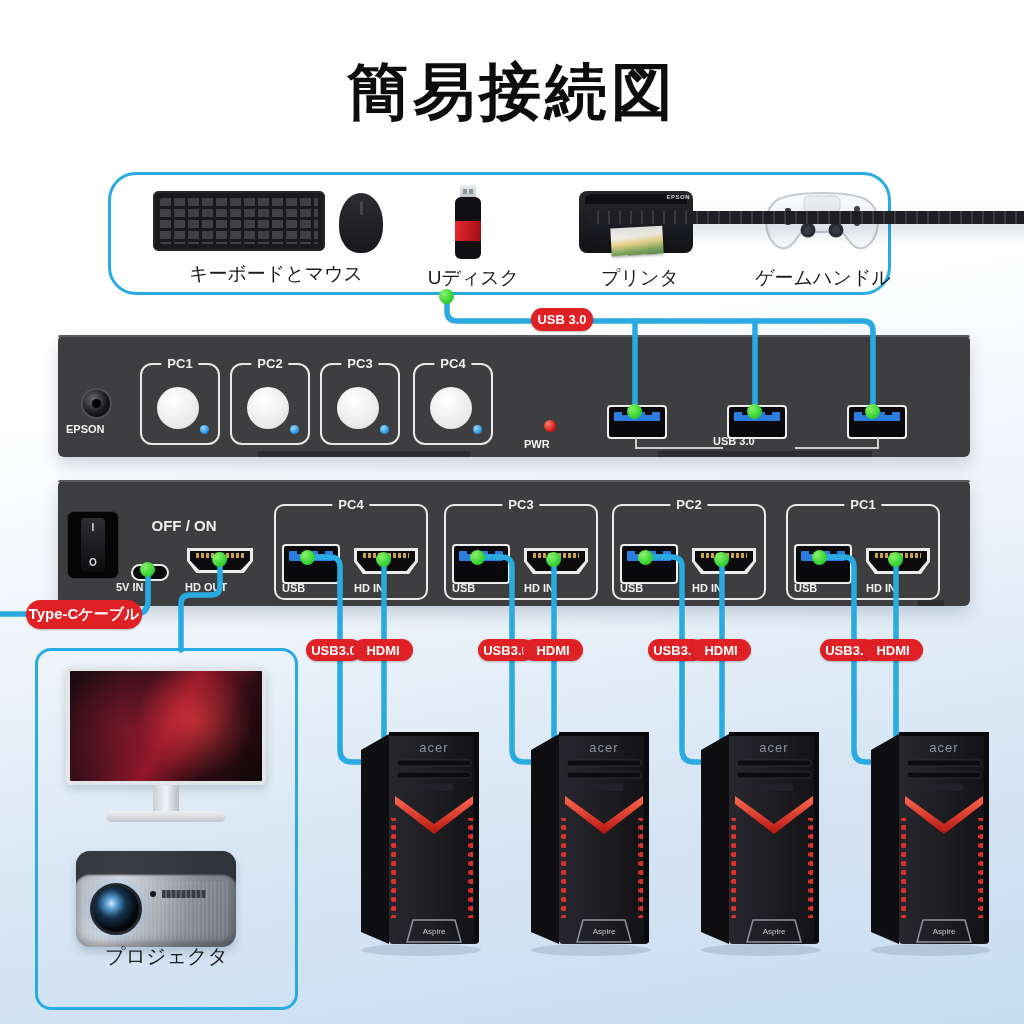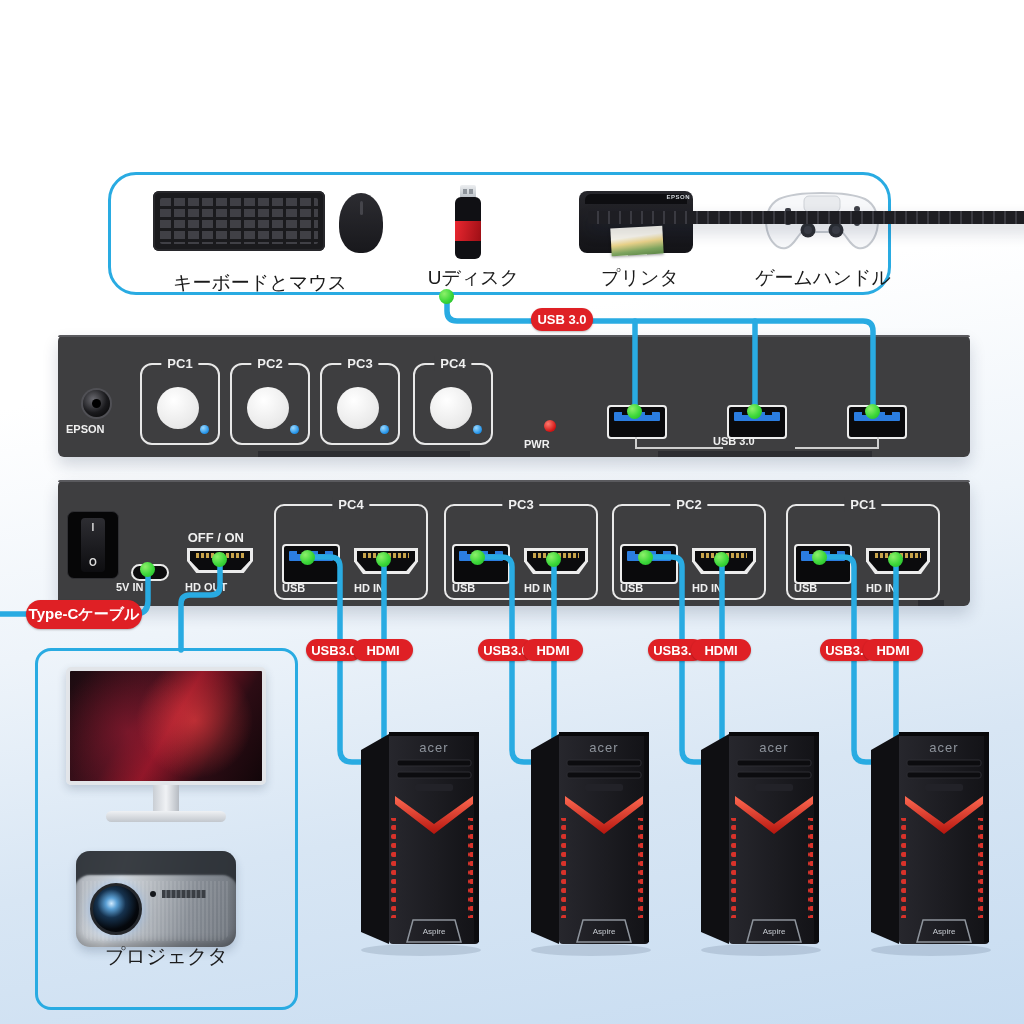--- a/index.html
+++ b/index.html
@@ -152,25 +152,26 @@
       <linearGradient id="gRed" x1="0" y1="0" x2="0" y2="1">
         <stop offset="0" stop-color="#ff6a52"></stop>
           <stop offset="1" stop-color="#b5150e"></stop>
       </linearGradient>
       <pattern id="pRib" width="6" height="9" patternUnits="userSpaceOnUse">
         <rect width="6" height="5" rx="2" fill="#d8322a"></rect>
       </pattern>
     </defs>
   </svg>
 
+  <div class="abs title">簡易接続図</div>
 
   <div class="abs cyanbox peri-box">
     <div class="kbd"></div>
     <div class="mouse"></div>
-    <div class="peri-label" style="left:9px;width:280px;margin-top:9px;">キーボードとマウス</div>
+    <div class="peri-label" style="left:25px;width:280px;">キーボードとマウス</div>
 
     <div class="udisk">
       <div class="cap"></div>
         <div class="bod"></div>
     </div>
     <div class="peri-label" style="left:300px;width:125px;top:90px;">Uディスク</div>
 
     <div class="printer">
       <div class="lid"></div>
       <div class="brand">EPSON</div>
@@ -285,21 +286,21 @@
     <div class="topline"></div>
     <div class="foot" style="left:20px;width:26px;"></div>
     <div class="foot" style="left:860px;width:26px;"></div>
 
     <div class="rocker">
       <div class="key">
         <span>I</span>
         <span>O</span>
       </div>
     </div>
-    <div class="w" style="left:66px;width:120px;top:50px;font-size:13px;text-align:right;">OFF / ON</div>
+    <div class="w" style="left:66px;width:120px;top:37px;font-size:15px;text-align:center;">OFF / ON</div>
 
     <div class="cpill"></div>
     <div class="w" style="left:58px;width:64px;top:101px;font-size:11px;">5V IN</div>
 
     <div class="hdmi" style="left:129px;top:68px;width:66px;height:25px;">
       <div class="sh"></div>
         <div class="in"></div>
         <div class="pins"></div>
     </div>
     <div class="w" style="left:127px;width:70px;top:101px;font-size:11px;">HD OUT</div>

